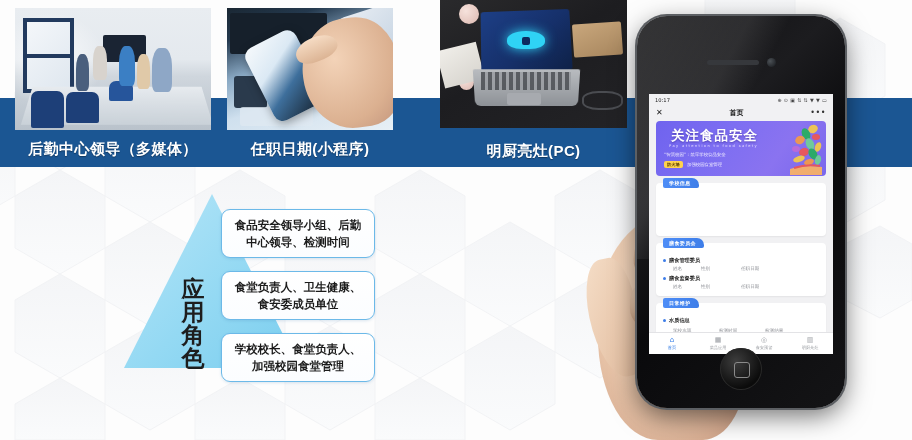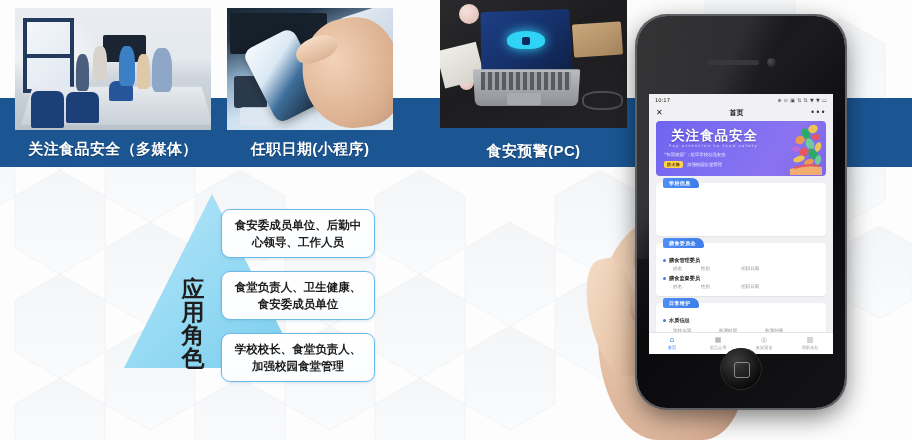--- a/index.html
+++ b/index.html
@@ -266,21 +266,21 @@
       <div class="chair c1"></div>
         <div class="chair c2"></div>
         <div class="chair c3"></div>
       <div class="p p1"></div>
         <div class="p p2"></div>
         <div class="p p3"></div>
       <div class="p p4"></div>
         <div class="p p5"></div>
     </div>
   </div>
-  <div class="card-caption" id="cap1">关注食品安全（多媒体）</div>
+  <div class="card-caption" id="cap1">后勤中心领导（多媒体）</div>
 
   <div class="card" id="card2">
     <div class="photo ph-phone">
       <div class="mon"></div>
       <div class="calc"></div>
       <div class="kbd"></div>
       <div class="dev"></div>
       <div class="cuff"></div>
       <div class="hand"></div>
       <div class="fing"></div>
@@ -296,42 +296,42 @@
       <div class="paper"></div>
       <div class="book"></div>
       <div class="lid"></div>
         <div class="cloud"></div>
       <div class="base"></div>
         <div class="keys"></div>
         <div class="pad"></div>
       <div class="glass"></div>
     </div>
   </div>
-  <div class="card-caption" id="cap3">食安预警(PC)</div>
+  <div class="card-caption" id="cap3">明厨亮灶(PC)</div>
 
   <div class="tri">
     <svg width="180" height="174" viewBox="0 0 180 174" aria-hidden="true">
       <defs>
         <linearGradient id="trig" x1="0" y1="0" x2="1" y2="1">
           <stop offset="0%" stop-color="#b7e6f8"></stop>
           <stop offset="55%" stop-color="#94d9f3"></stop>
           <stop offset="100%" stop-color="#79cdee"></stop>
         </linearGradient>
       </defs>
       <polygon points="92,0 180,174 4,174" fill="url(#trig)"></polygon>
     </svg>
   </div>
   <div class="tri-label">
     <span>应</span>
     <span>用</span>
     <span>角</span>
     <span>色</span>
   </div>
 
-  <div class="role-box" id="role0">食安委成员单位、后勤中心领导、工作人员</div>
+  <div class="role-box" id="role0">食品安全领导小组、后勤中心领导、检测时间</div>
   <div class="role-box" id="role1">食堂负责人、卫生健康、食安委成员单位</div>
   <div class="role-box" id="role2">学校校长、食堂负责人、加强校园食堂管理</div>
 
   <div class="hand-wrap">
     <div class="palm"></div>
     <div class="thumbx"></div>
     <div class="fingerx f1"></div>
     <div class="fingerx f2"></div>
     <div class="fingerx f3"></div>
     <div class="fingerx f4"></div>

